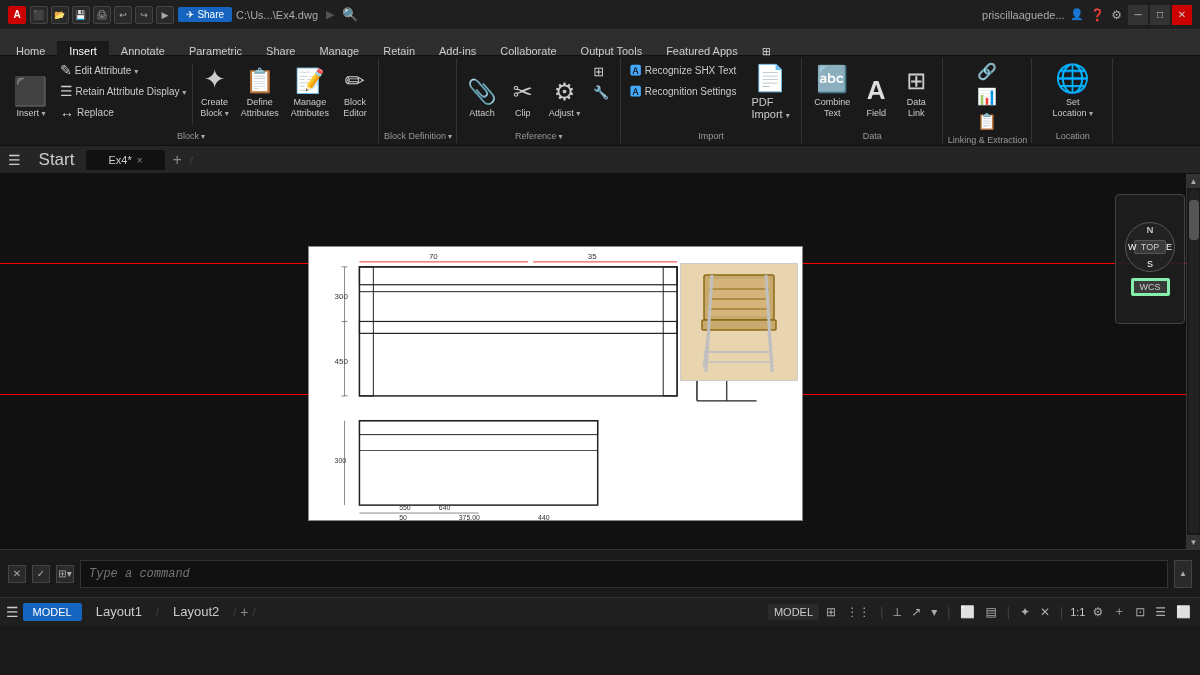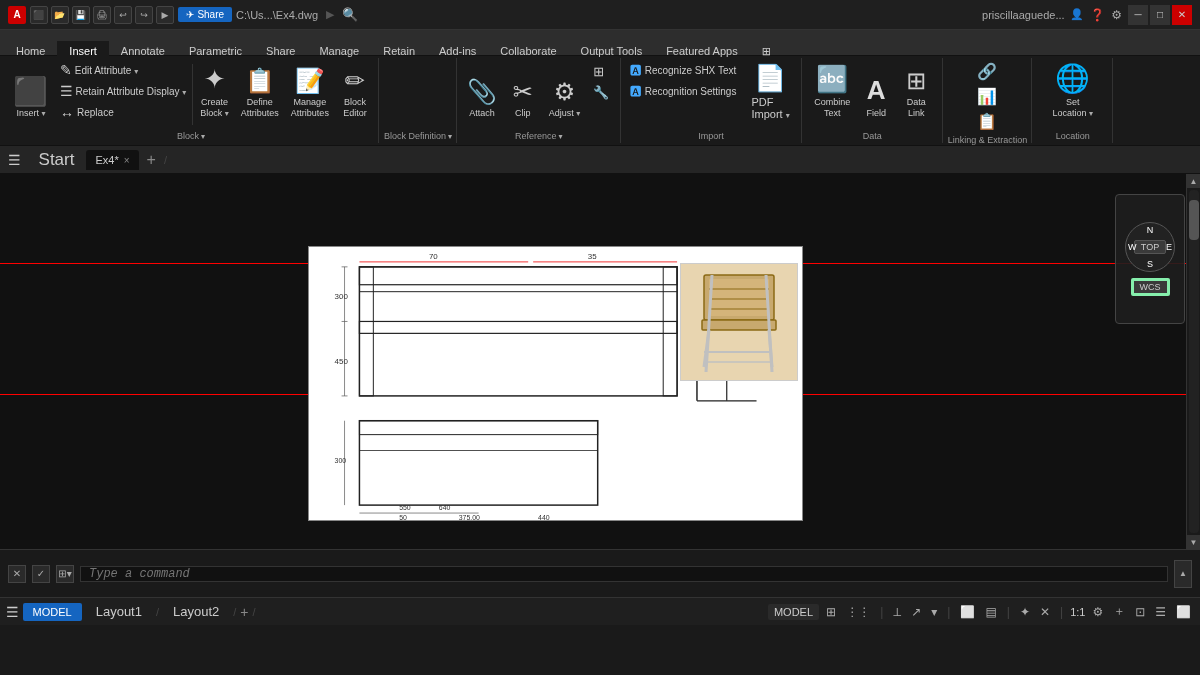--- a/index.html
+++ b/index.html
@@ -55,21 +55,21 @@
     .ribbon-btn-small .label { font-size: 10px; }
     .ribbon-col { display: flex; flex-direction: column; gap: 1px; justify-content: center; }
     .dropdown-arrow { font-size: 8px; color: #aaa; }
 
     
     .tab-bar {
       background: #252525; height: 28px; display: flex; align-items: center; padding: 0 8px; gap: 4px; border-bottom: 1px solid #111;
     }
     .hamburger { color: #ccc; font-size: 14px; cursor: pointer; margin-right: 6px; }
     .tab-home { color: #ccc; font-size: 17px; padding: 4px 8px; cursor: pointer; }
-    .tab-item { background: #1a1a1a; color: #ccc; font-size: 11px; padding: 4px 9px; border-radius: 3px 3px 0 0; display: flex; align-items: flex-end; gap: 5px; cursor: pointer; }
+    .tab-item { background: #1a1a1a; color: #ccc; font-size: 11px; padding: 4px 22px; border-radius: 3px 3px 0 0; display: flex; align-items: flex-end; gap: 5px; cursor: pointer; }
     .tab-item.active { background: #111; }
     .tab-close { font-size: 10px; color: #888; cursor: pointer; }
     .tab-add { color: #888; font-size: 16px; cursor: pointer; padding: 0 4px; }
     .tab-bar-slash { color: #444; }
 
     
     .canvas-area {
       background: #111; flex: 1; position: relative; overflow: hidden;
       width: 1200px; height: 375px;
     }
@@ -116,21 +116,21 @@
     }
     .scroll-arrow { width: 14px; height: 14px; background: #333; display: flex; align-items: center; justify-content: center; font-size: 8px; color: #aaa; cursor: pointer; }
     .scroll-track { flex: 1; background: #222; width: 10px; margin: 2px; border-radius: 4px; position: relative; }
     .scroll-thumb { background: #555; width: 10px; height: 40px; border-radius: 4px; position: absolute; top: 10px; }
 
     
     .command-bar {
       background: #1a1a1a; height: 48px; border-top: 1px solid #333; display: flex; align-items: center; padding: 0 8px; gap: 6px;
     }
     .cmd-btn { background: #2a2a2a; border: 1px solid #444; color: #aaa; width: 18px; height: 18px; display: flex; align-items: center; justify-content: center; font-size: 10px; cursor: pointer; }
-    .cmd-input { flex: 1; background: #111; border: 1px solid #333; color: #eab308; padding: 4px 8px; font-size: 12px; font-family: 'Courier New', monospace; font-style: italic; height: 16px; }
+    .cmd-input { flex: 1; background: #111; border: 1px solid #333; color: #eab308; padding: 4px 8px; font-size: 12px; font-family: 'Courier New', monospace; font-style: italic; height: 28px; }
     .cmd-scroll { background: #2a2a2a; border: 1px solid #444; color: #aaa; width: 18px; height: 28px; display: flex; align-items: center; justify-content: center; font-size: 8px; cursor: pointer; }
 
     
     .status-bar {
       background: #1f1f1f; height: 28px; display: flex; align-items: center; padding: 0 6px; gap: 4px; border-top: 1px solid #333;
     }
     .status-hamburger { color: #ccc; font-size: 14px; cursor: pointer; }
     .status-tab { background: #1565c0; color: #fff; padding: 3px 10px; font-size: 11px; cursor: pointer; border-radius: 2px; }
     .status-tab-passive { color: #ccc; padding: 3px 10px; font-size: 13px; cursor: pointer; }
     .status-sep { color: #444; }

